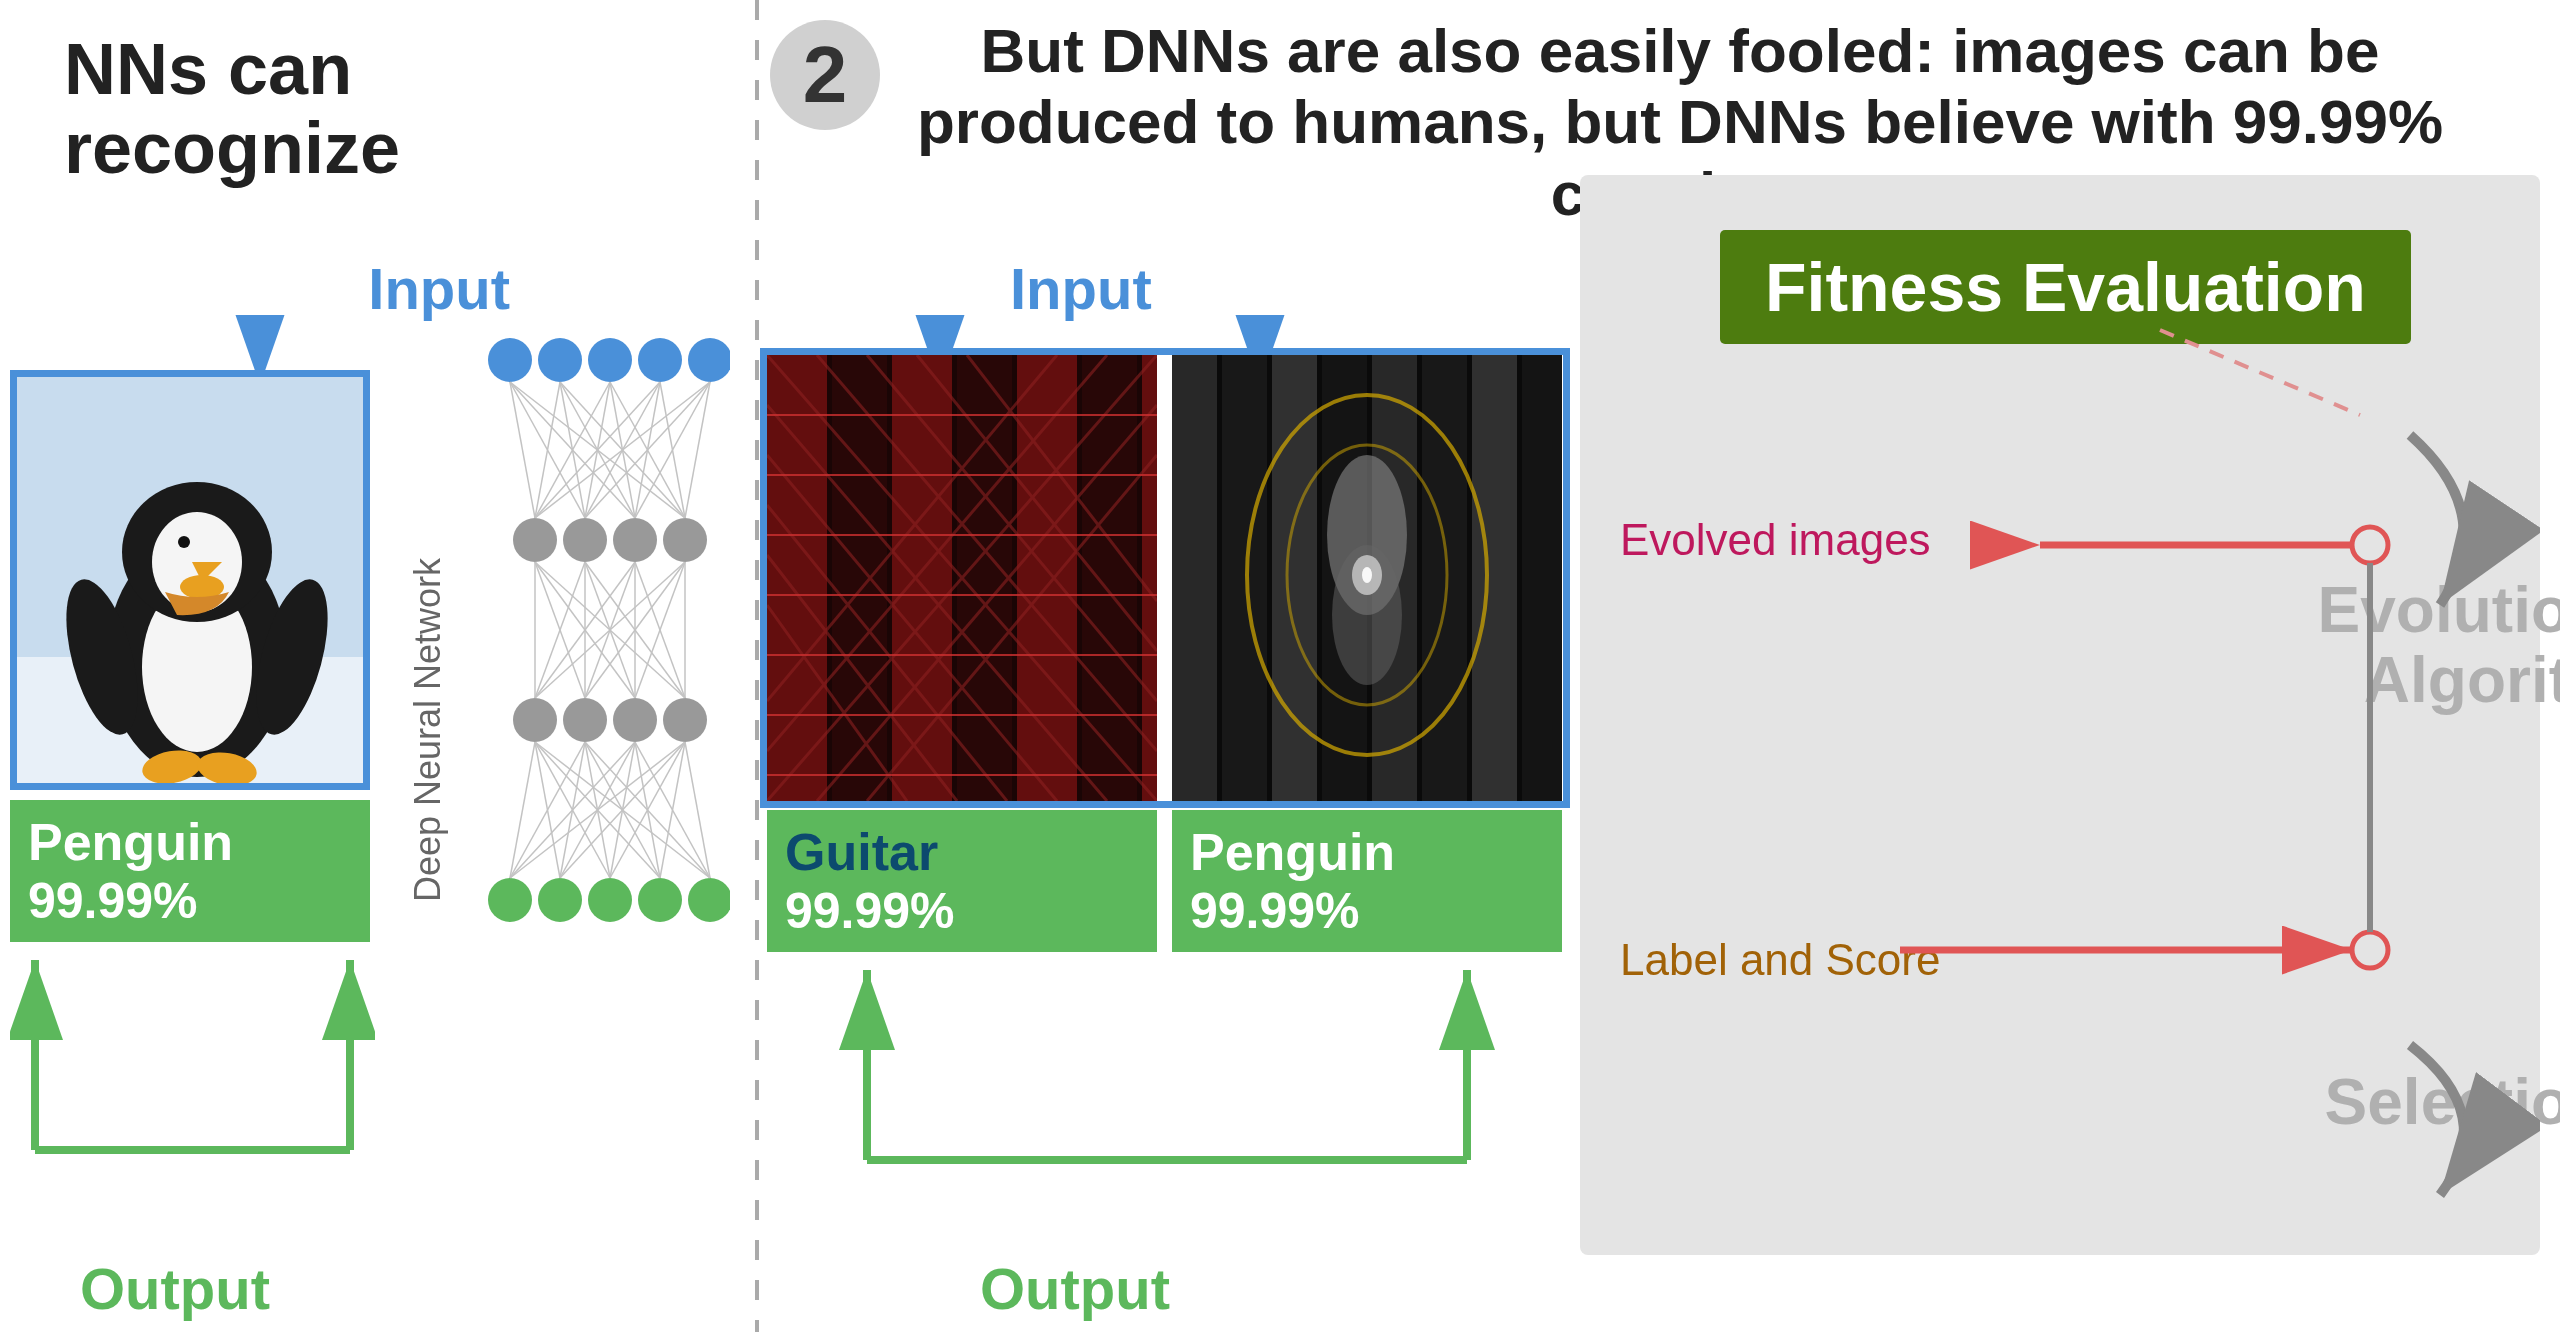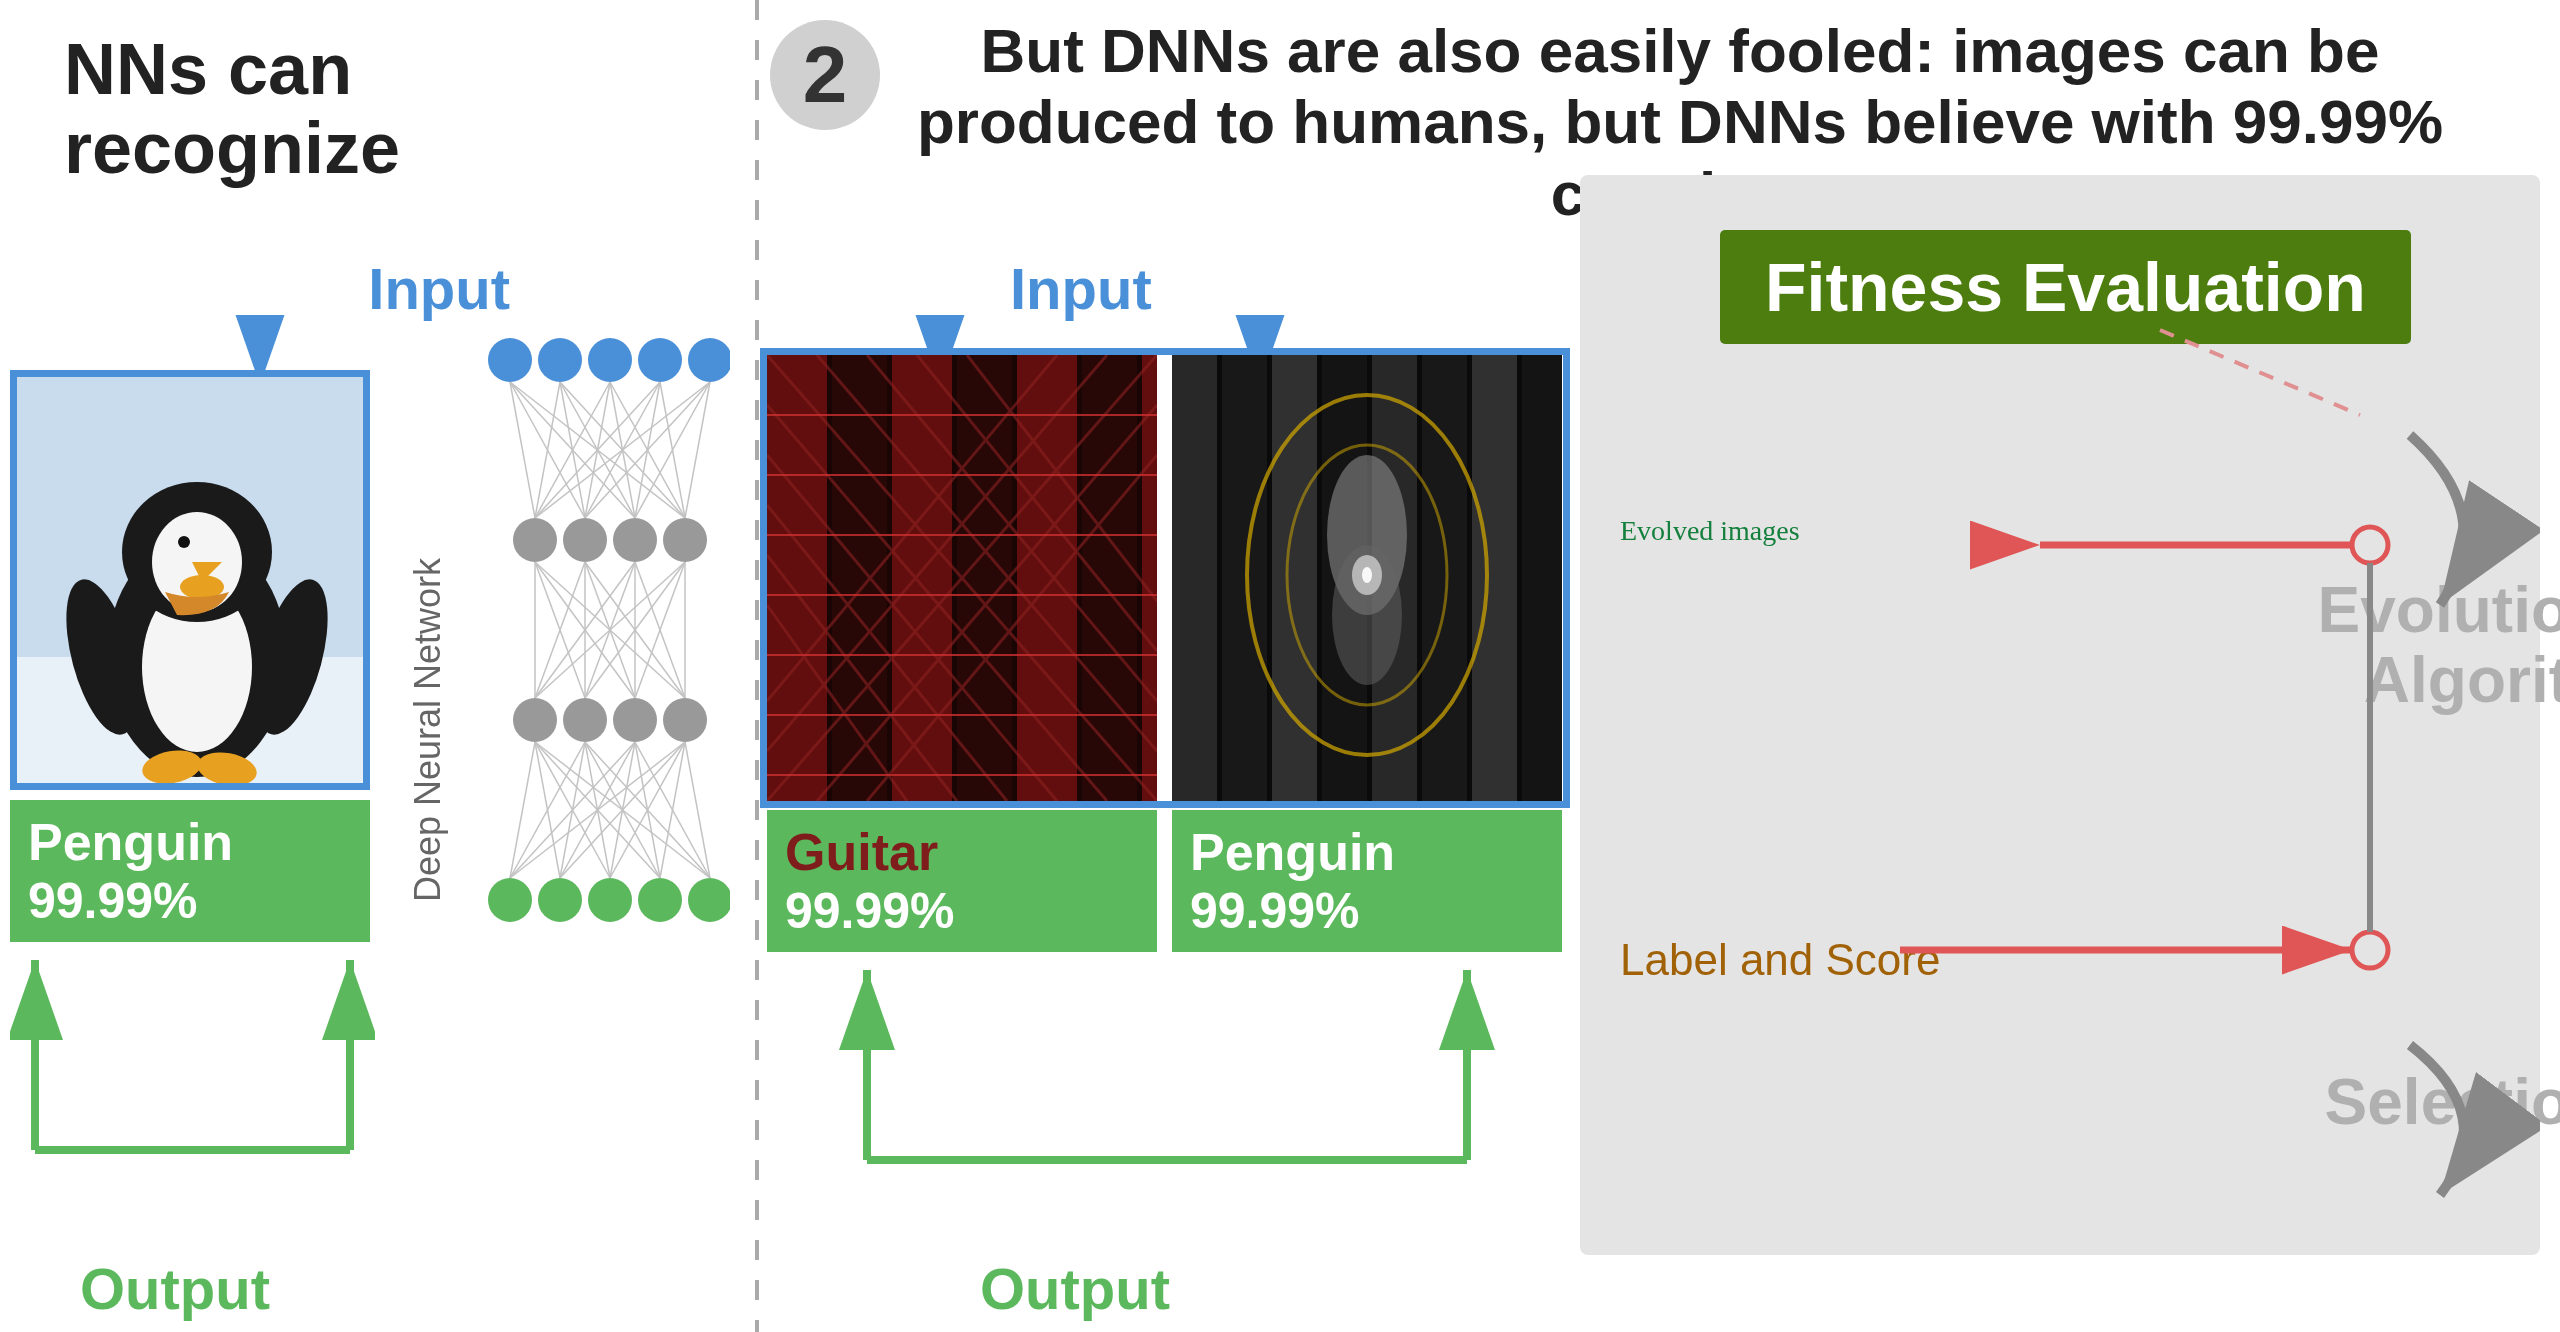--- a/index.html
+++ b/index.html
@@ -341,21 +341,21 @@
 
         <ellipse cx="195" cy="180" rx="40" ry="80" fill="#888" opacity="0.6"></ellipse>
         <ellipse cx="195" cy="260" rx="35" ry="70" fill="#666" opacity="0.5"></ellipse>
 
         <ellipse cx="195" cy="220" rx="15" ry="20" fill="#cccccc" opacity="0.8"></ellipse>
         <ellipse cx="195" cy="220" rx="5" ry="8" fill="#ffffff" opacity="0.9"></ellipse>
       </svg>
     </div>
 
     <div style="position:absolute; top:810px; left:7px; width:390px; background:#5cb85c; padding:12px 18px;">
-      <div style="font-size:52px; font-weight:bold; color:#7f1d1d;">Guitar</div>
+      <div style="font-size:52px; font-weight:bold; color:#0c4a6e;">Guitar</div>
       <div style="font-size:50px; font-weight:bold; color:#fff;">99.99%</div>
     </div>
 
     <div style="position:absolute; top:810px; left:412px; width:390px; background:#5cb85c; padding:12px 18px;">
       <div style="font-size:52px; font-weight:bold; color:#fff;">Penguin</div>
       <div style="font-size:50px; font-weight:bold; color:#fff;">99.99%</div>
     </div>
 
     <svg style="position:absolute; top:960px; left:7px; width:800px; height:300px;">
       <defs>
@@ -372,21 +372,21 @@
     </svg>
 
     <div style="position:absolute; top:1255px; left:220px; font-size:58px; font-weight:bold; color:#5cb85c;">Output</div>
 
     <div style="position:absolute; top:175px; left:820px; width:960px; height:1080px; background:#e4e4e4; border-radius:8px;">
 
       <div style="position:absolute; top:55px; left:140px; background:#4d7c0f; padding:18px 45px; border-radius:5px;">
         <span style="font-size:68px; font-weight:bold; color:#fff;">Fitness Evaluation</span>
       </div>
 
-      <div style="position:absolute; top:340px; left:40px; font-size:28px; color:#15803d;font-family:Liberation Serif, serif;">Evolved images</div>
+      <div style="position:absolute; top:340px; left:40px; font-size:44px; color:#be185d;">Evolved images</div>
 
       <div style="position:absolute; top:760px; left:40px; font-size:44px; color:#a16207;">Label and Score</div>
 
       <div style="position:absolute; top:400px; right:-30px; font-size:64px; color:#b0b0b0; font-weight:bold; text-align:right; line-height:1.1;">
         <div>Evolutio</div>
         <div>Algorit</div>
       </div>
 
       <div style="position:absolute; top:890px; right:-30px; font-size:64px; color:#b0b0b0; font-weight:bold;">Selectio</div>
 

